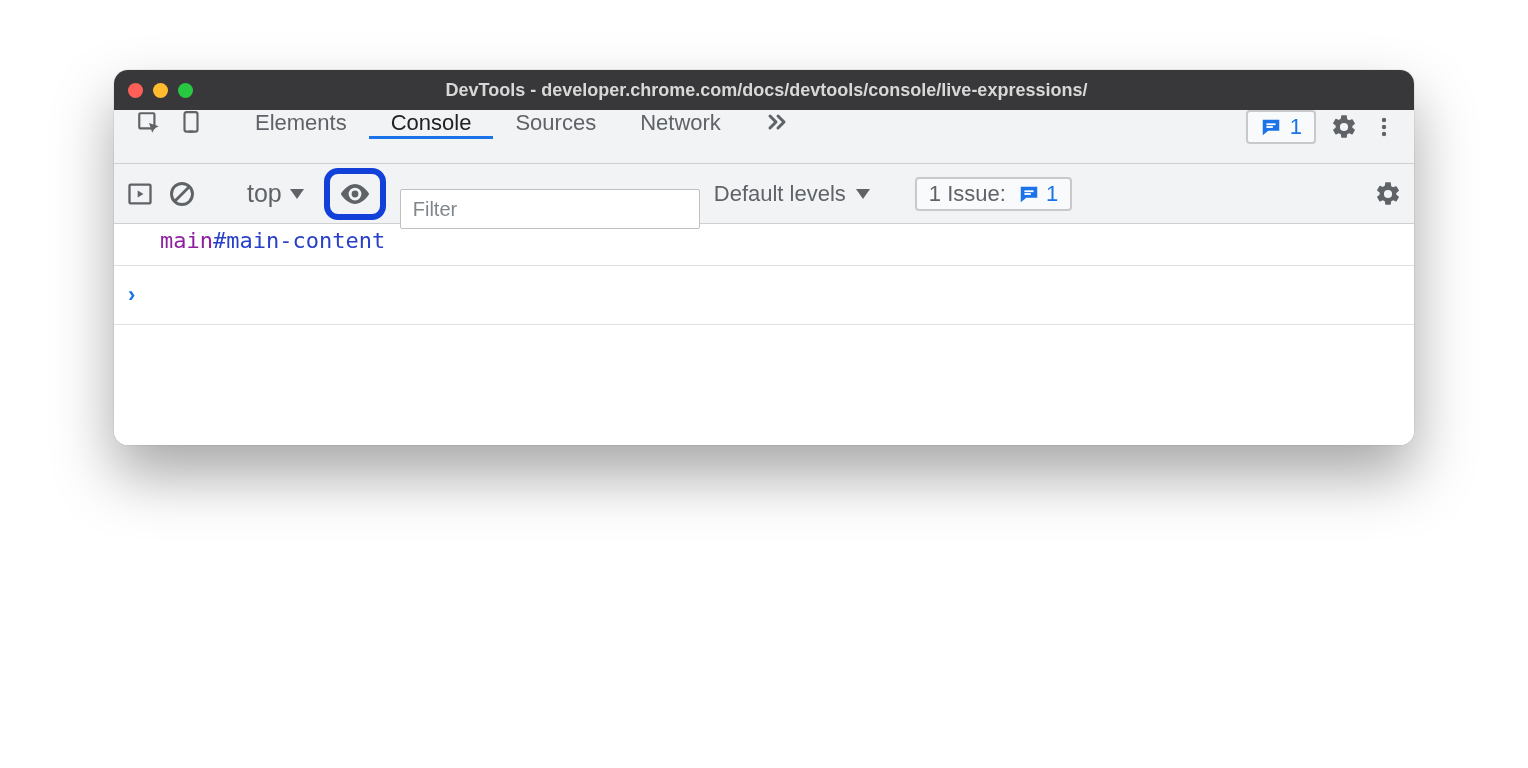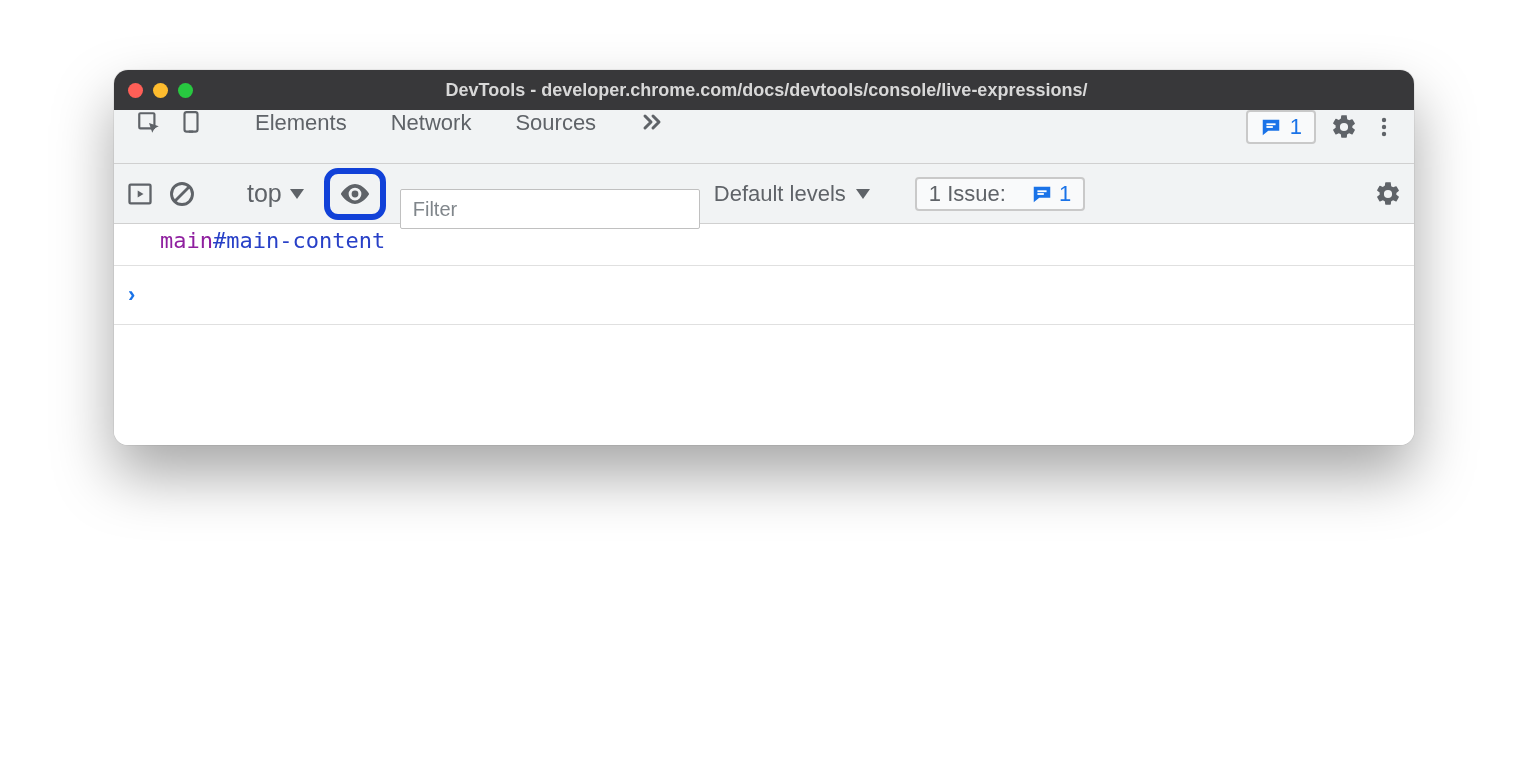--- a/index.html
+++ b/index.html
@@ -96,21 +96,21 @@
     font-size: 20px;
     color: #5f6368;
     margin-top: 31px;
   }
   .filter-input::placeholder { color: #80868b; }
   .levels {
     display: flex; align-items: center; gap: 10px;
     font-size: 22px; color: #5f6368; cursor: pointer; justify-content: flex-end;
   }
   .issues-chip {
-    display: flex; align-items: center; gap: 25px;
+    display: flex; align-items: center; gap: 12px;
     border: 2px solid #c9c9c9; border-radius: 4px;
     padding: 2px 12px; font-size: 22px;
     color: #5f6368;
     background: #f9fafb;
   }
   .issues-chip .icon-wrap { color: #1a73e8; display: flex; align-items: center; gap: 6px; }
   
   .live-expr-row {
     display: flex; align-items: flex-start;
     padding: 10px 12px 0 12px;
@@ -188,22 +188,23 @@
       </span>
       <span class="icon">
         <svg width="26" height="26" viewBox="0 0 24 24" fill="none" stroke="#5f6368" stroke-width="2">
           <rect x="6" y="2" width="12" height="18" rx="2"></rect>
           <line x1="10" y1="20" x2="14" y2="20" stroke-width="2"></line>
         </svg>
       </span>
     </div>
     <div class="divider"></div>
     <div class="tab">Elements</div>
+    <div class="tab active">Console</div>
+    <div class="tab">Sources</div>
     <div class="tab">Network</div>
-    <div class="tab">Sources</div>
     <div class="tab">
       <span class="icon">
         <svg width="24" height="24" viewBox="0 0 24 24" fill="none" stroke="#5f6368" stroke-width="3" stroke-linecap="round" stroke-linejoin="round">
           <polyline points="5 6 11 12 5 18"></polyline>
           <polyline points="13 6 19 12 13 18"></polyline>
         </svg>
       </span>
     </div>
     <div class="right-group">
       <div class="chip">

